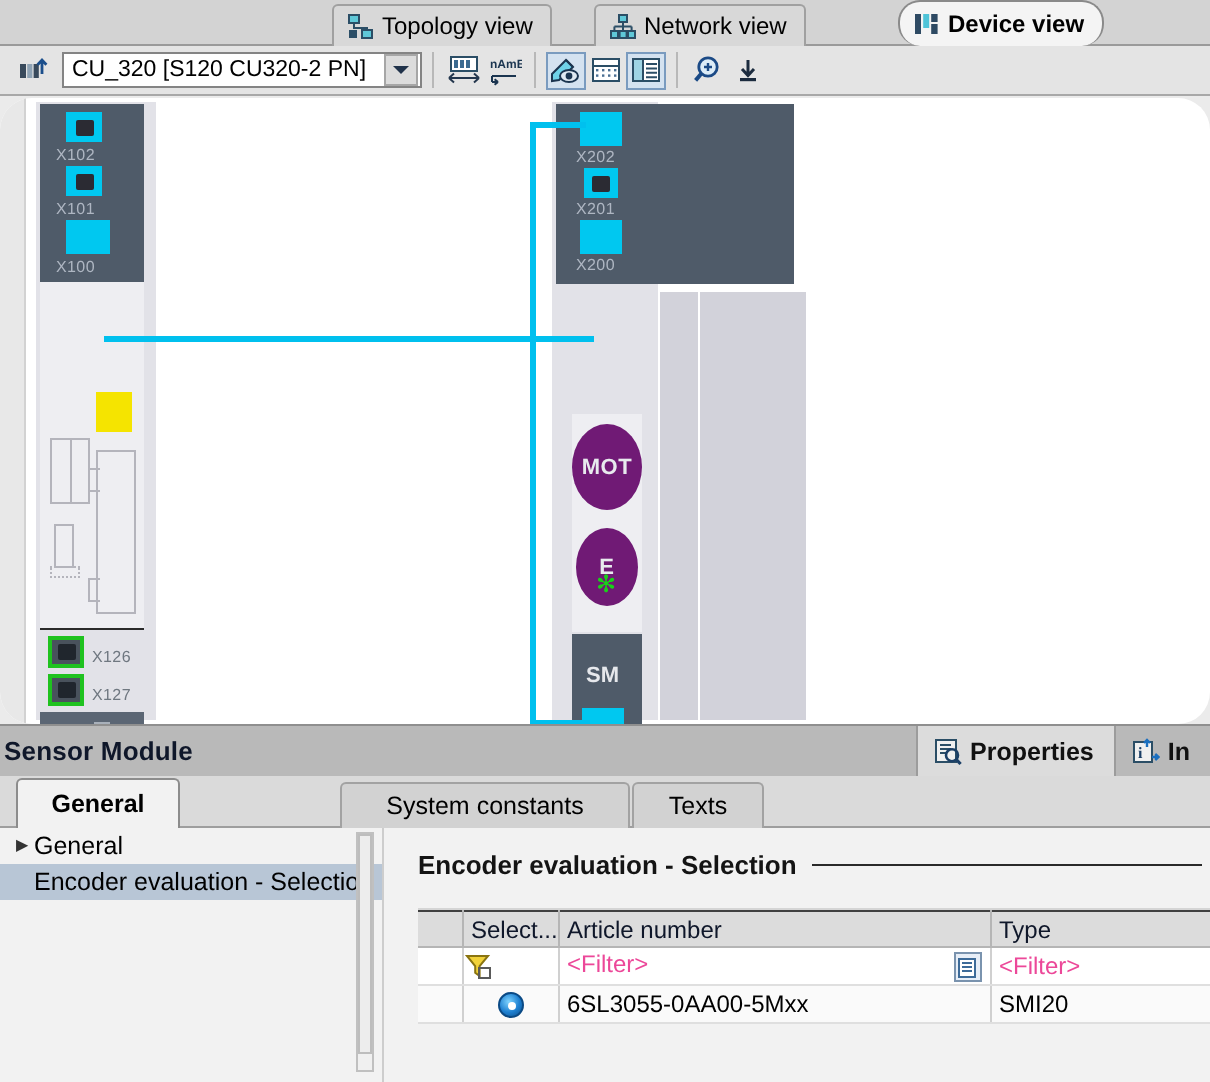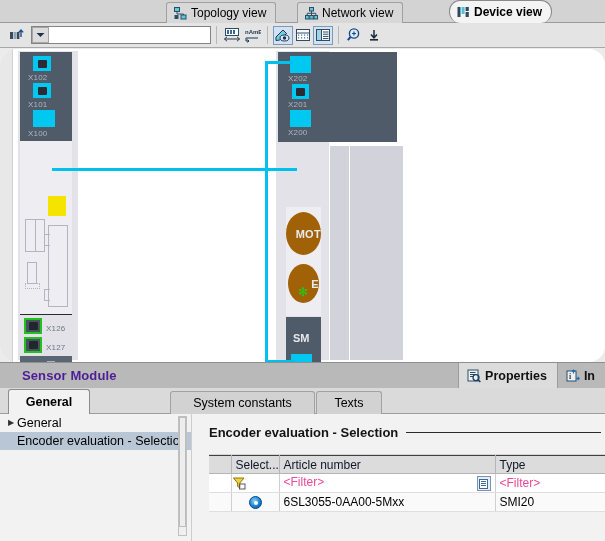--- a/index.html
+++ b/index.html
@@ -124,41 +124,41 @@
   .greenport {
     position: absolute; border: 2px solid #1fc21f; background: #49525c;
     display: flex; align-items: center; justify-content: center;
   }
   .greenport i { display: block; width: 9px; height: 8px; background: #20262d; border-radius: 1px; }
 
   .yellowbox { position: absolute; background: #f5e400; }
   .outline { position: absolute; border: 1px solid #b4b4bc; background: transparent; }
 
   .circ {
-    position: absolute; border-radius: 50%; background: #a16207;
-    color: #e8eaee; display: flex; align-items: center; justify-content: flex-end;
+    position: absolute; border-radius: 50%; background: #701a75;
+    color: #e8eaee; display: flex; align-items: center; justify-content: center;
     font-size: 11px; font-weight: bold; letter-spacing: .3px;
   }
   .smlbl {
     position: absolute; color: #e6e8ec; font-size: 11px; font-weight: bold;
   }
   .star { position: absolute; color: #19d119; font-size: 12px; line-height: 1; }
   .thinline { position: absolute; background: #9aa0a8; }
   .vbar { position: absolute; background: #d2d2da; }
 
   
   .props-bar {
     position: absolute; left: 0; top: 362px; width: 605px; height: 26px;
     background: #b9b9b9;
     border-top: 1px solid #8f8f8f;
     display: flex; align-items: center;
   }
   .props-title {
-    font-size: 13px; font-weight: bold; color: #4c1d95;
-    padding-left: 22px; letter-spacing: .1px;
+    font-size: 13px; font-weight: bold; color: #0f172a;
+    padding-left: 2px; letter-spacing: .1px;
   }
   .props-right { margin-left: auto; display: flex; height: 26px; }
   .props-tab {
     display: flex; align-items: center; gap: 4px;
     padding: 0 10px 0 8px;
     font-size: 12.5px; font-weight: bold; color: #111;
     border-left: 1px solid #9c9c9c;
     cursor: default;
   }
   .props-tab.sel { background: #dcdcdc; }
@@ -323,20 +323,21 @@
     <div class="tb-btn">
       <svg width="17" height="17" viewBox="0 0 17 17">
         <rect x="2" y="5" width="3" height="7" fill="#394a5c"></rect>
         <rect x="5.6" y="5" width="2.6" height="7" fill="#8fa3b5"></rect>
         <rect x="8.8" y="5" width="2.6" height="7" fill="#394a5c"></rect>
         <path d="M13 3 L13 10 M10.8 5.4 L13 3 L15.2 5.4" stroke="#1c4f8c" fill="none" stroke-width="1.4"></path>
       </svg>
     </div>
 
     <div class="combo">
+      <div class="combo-text">CU_320 [S120 CU320-2 PN]</div>
       <div class="combo-arrow">
         <svg width="9" height="6" viewBox="0 0 9 6">
             <path d="M0.5 1 L4.5 5 L8.5 1 Z" fill="#20324a"></path>
           </svg>
       </div>
     </div>
 
     <div class="tb-sep"></div>
 
     <div class="tb-btn">

